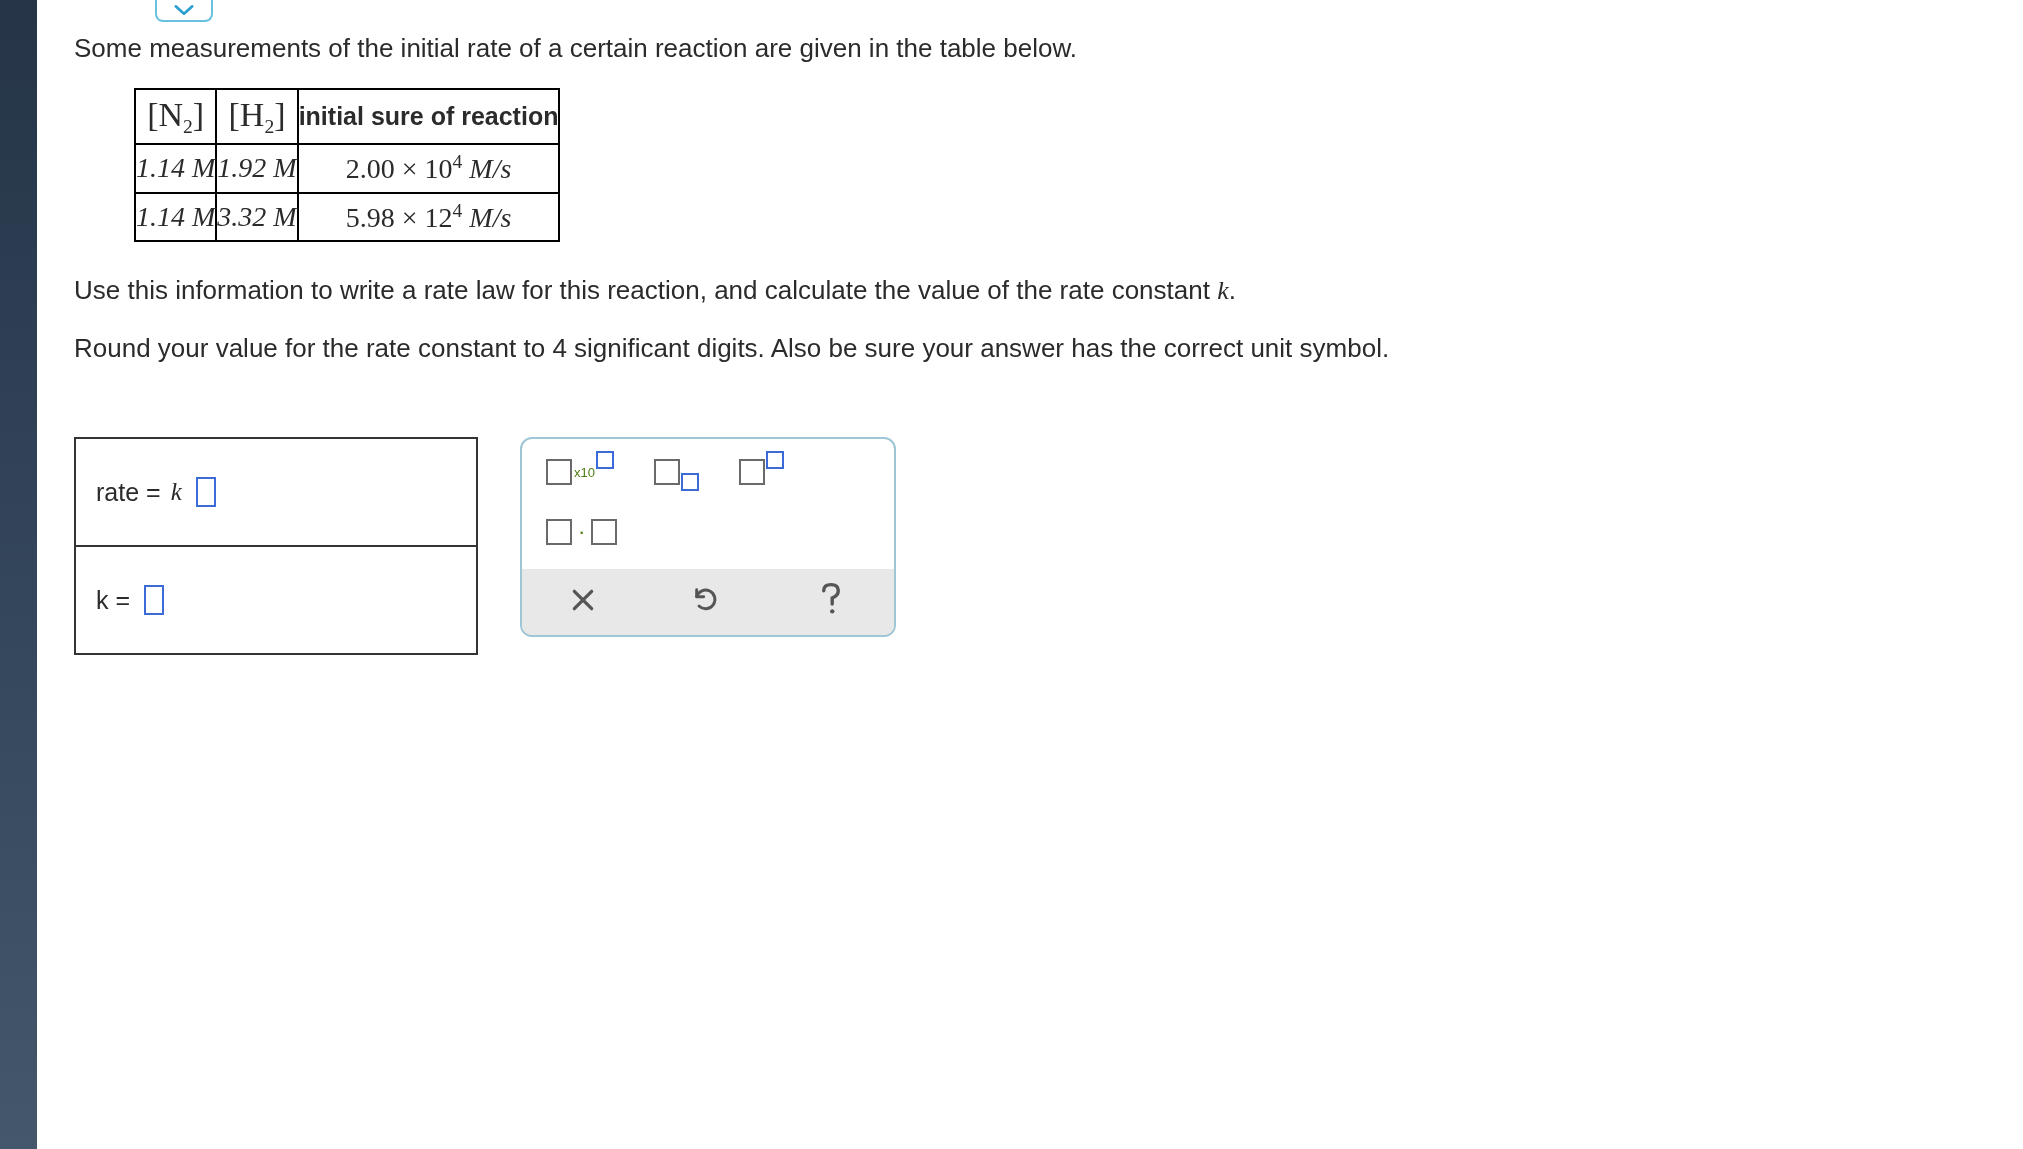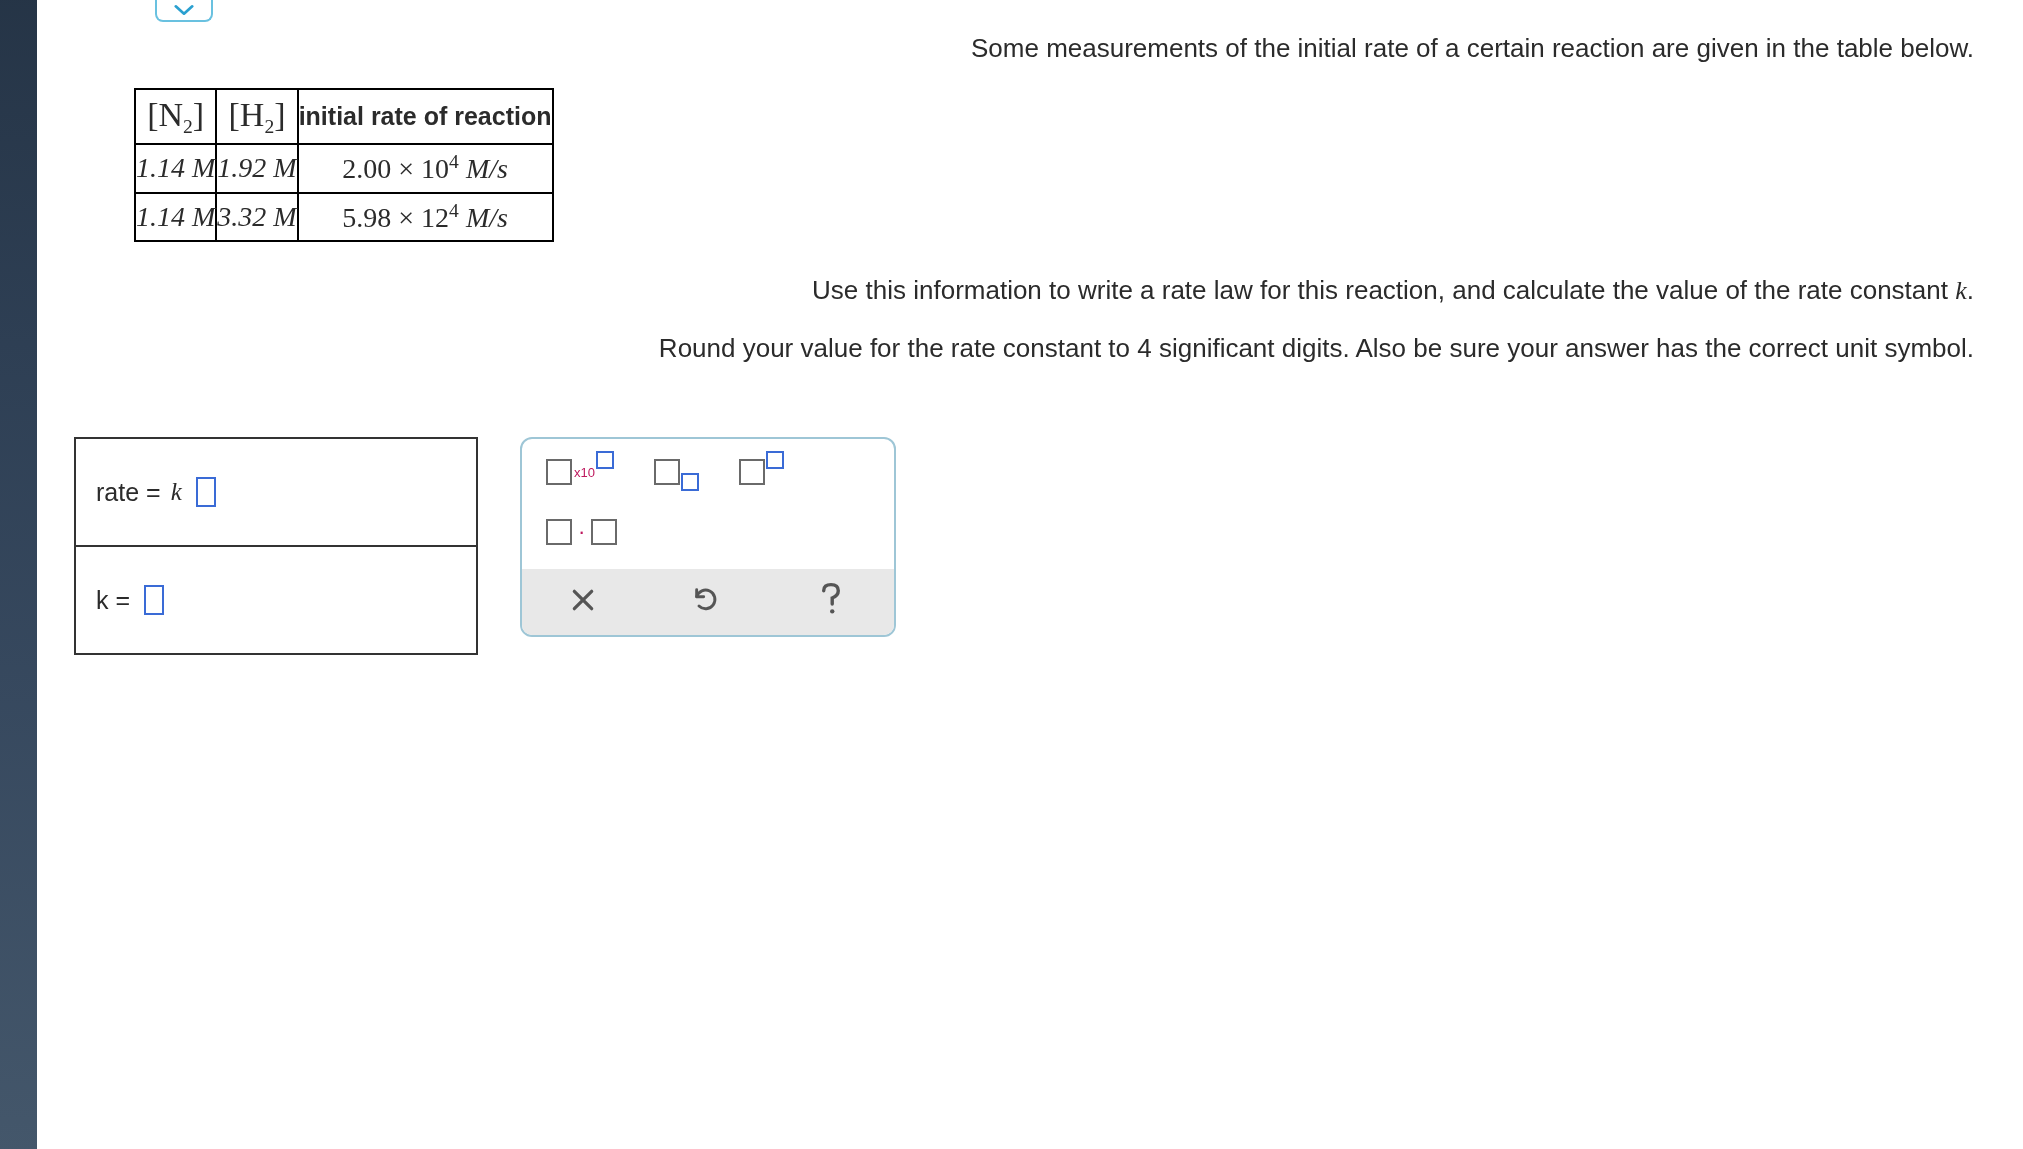--- a/index.html
+++ b/index.html
@@ -35,21 +35,21 @@
     align-items: center;
     justify-content: center;
   }
   .chevron-btn svg { width: 22px; height: 14px; }
   .content {
     position: absolute;
     left: 74px;
     top: 30px;
     width: 1900px;
   }
-  .para { margin: 0 0 20px 0; line-height: 1.45; text-align: right; }
+  .para { margin: 0 0 20px 0; line-height: 1.45; }
   table.data {
     border-collapse: collapse;
     margin: 6px 0 30px 60px;
   }
   table.data th, table.data td {
     border: 2px solid #000;
     padding: 6px 0;
     text-align: center;
     font-size: 28px;
     font-family: "Times New Roman", serif;
@@ -103,21 +103,21 @@
     gap: 40px;
     align-items: center;
     padding: 10px 8px 24px 8px;
   }
   .pal-btn {
     cursor: pointer;
     display: inline-flex;
     align-items: center;
     justify-content: center;
     font-family: Arial, sans-serif;
-    color: #be185d;
+    color: #4d7c0f;
   }
   .pbox {
     display: inline-block;
     vertical-align: middle;
   }
   .box-lg { width: 22px; height: 22px; border: 2px solid #6a6a6a; }
   .box-sm { width: 14px; height: 14px; border: 2px solid #3a6bd6; }
   .pal-footer {
     background: #e8e8e8;
     margin: 0 -16px 0 -16px;
@@ -151,21 +151,21 @@
 
   <table class="data">
     <tbody>
         <tr>
       <th>
         <span class="bracket">[</span><span class="bracket">N</span><span class="bracket s-sub">2</span><span class="bracket">]</span>
       </th>
       <th>
         <span class="bracket">[</span><span class="bracket">H</span><span class="bracket s-sub">2</span><span class="bracket">]</span>
       </th>
-      <th class="rate-hdr">initial rate of reaction</th>
+      <th class="rate-hdr">initial sure of reaction</th>
     </tr>
     <tr>
       <td><span class="serif-i">1.14 M</span></td>
       <td><span class="serif-i">1.92 M</span></td>
       <td><span>2.00 × 10</span><span class="s-sup">4</span><span class="serif-i"> M/s</span></td>
     </tr>
     <tr>
       <td><span class="serif-i">1.14 M</span></td>
       <td><span class="serif-i">3.32 M</span></td>
       <td><span>5.98 × 12</span><span class="s-sup">4</span><span class="serif-i"> M/s</span></td>

